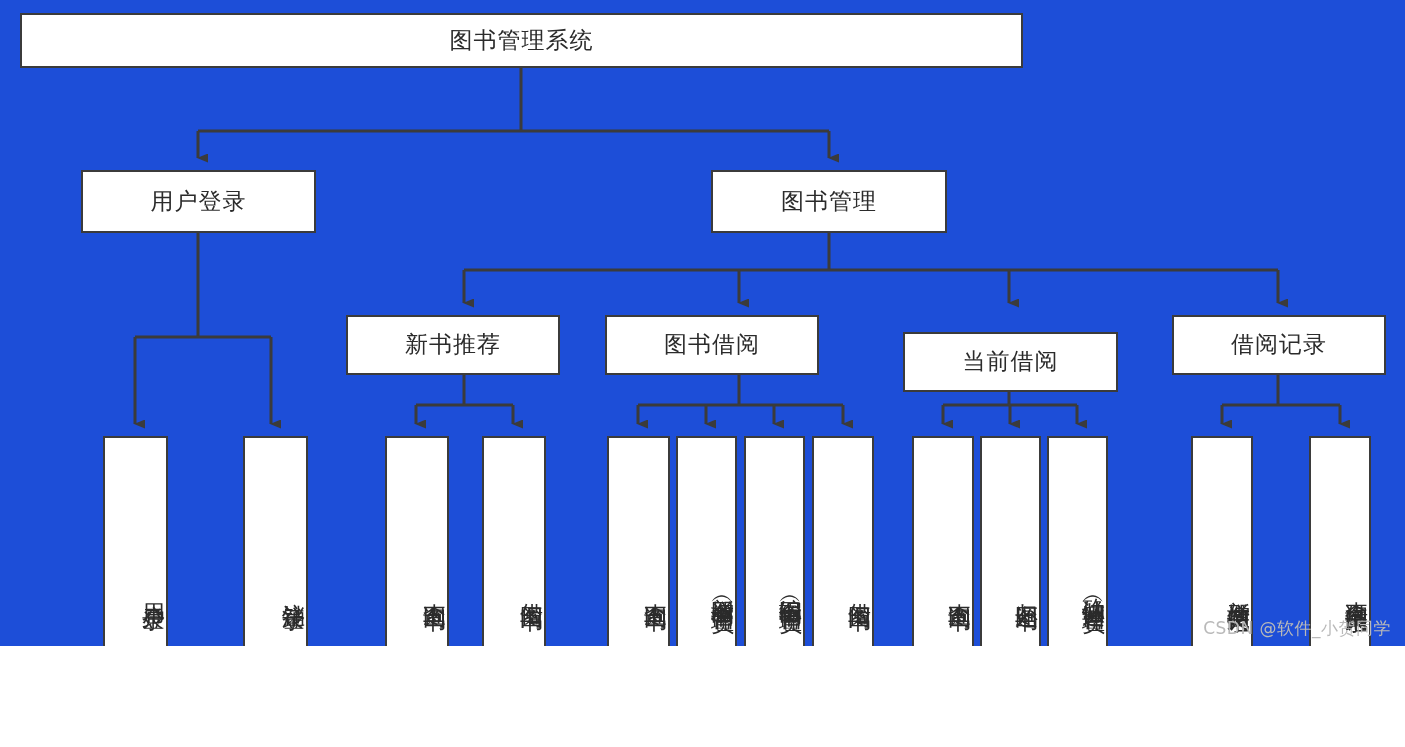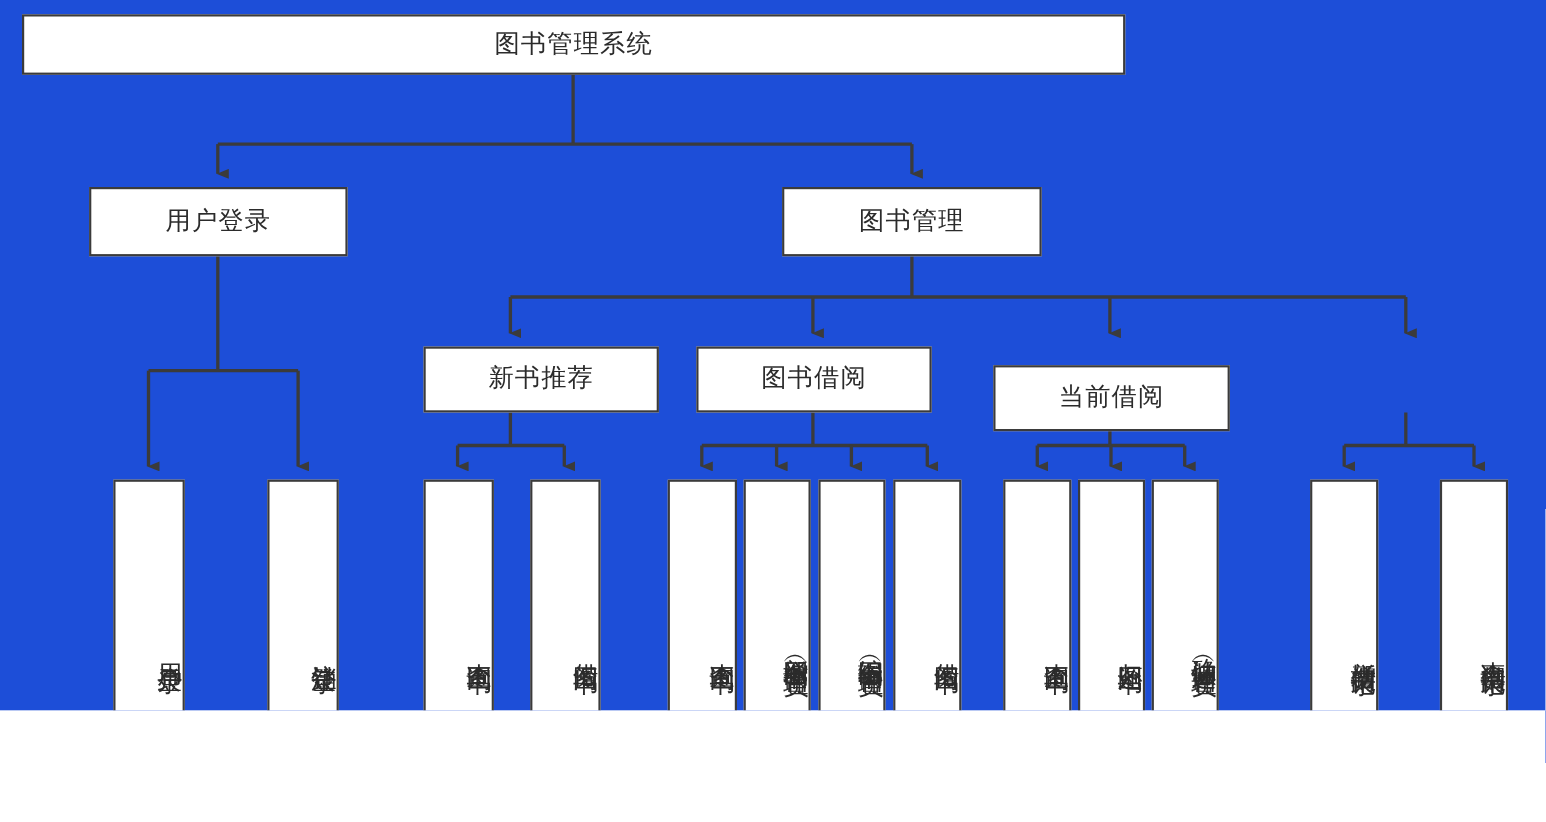--- a/index.html
+++ b/index.html
@@ -125,28 +125,31 @@
     <span>图书管理系统</span>
   </div>
 
   <div class="node horizontal" style="left:81px; top:170px; width:235px; height:63px;">
     <span>用户登录</span>
   </div>
   <div class="node horizontal" style="left:711px; top:170px; width:236px; height:63px;text-align:center;">
     <span>图书管理</span>
   </div>
 
-  <div class="node horizontal" style="left:385px; top:315px; width:214px; height:60px;">
+  <div class="node horizontal" style="left:346px; top:315px; width:214px; height:60px;">
     <span>新书推荐</span>
   </div>
-  <div class="node horizontal" style="left:633px; top:315px; width:214px; height:60px;">
+  <div class="node horizontal" style="left:605px; top:315px; width:214px; height:60px;">
     <span>图书借阅</span>
   </div>
   <div class="node horizontal" style="left:903px; top:332px; width:215px; height:60px;">
     <span>当前借阅</span>
+  </div>
+  <div class="node horizontal" style="left:1172px; top:315px; width:214px; height:60px;">
+    <span>借阅记录</span>
   </div>
 
   <div class="node vertical" style="left:103px; top:436px; width:65px; height:298px;">
     <span>用户登录</span>
   </div>
   <div class="node vertical" style="left:243px; top:436px; width:65px; height:298px;">
     <span>注销登录</span>
   </div>
 
   <div class="node vertical" style="left:385px; top:436px; width:64px; height:298px;">
@@ -179,13 +182,14 @@
     <span>确认归还（管理员）</span>
   </div>
 
   <div class="node vertical" style="left:1191px; top:436px; width:62px; height:298px;">
     <span>新增借阅记录</span>
   </div>
   <div class="node vertical" style="left:1309px; top:436px; width:62px; height:298px;">
     <span>查询借阅记录</span>
   </div>
 
+  <div id="watermark">CSDN @软件_小贺同学</div>
 </div>
 
 </body></html>

